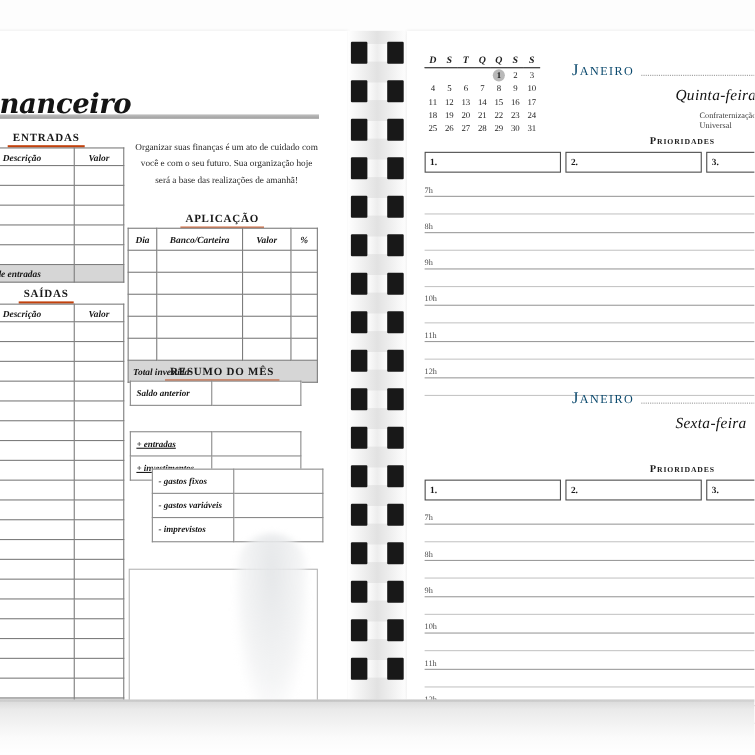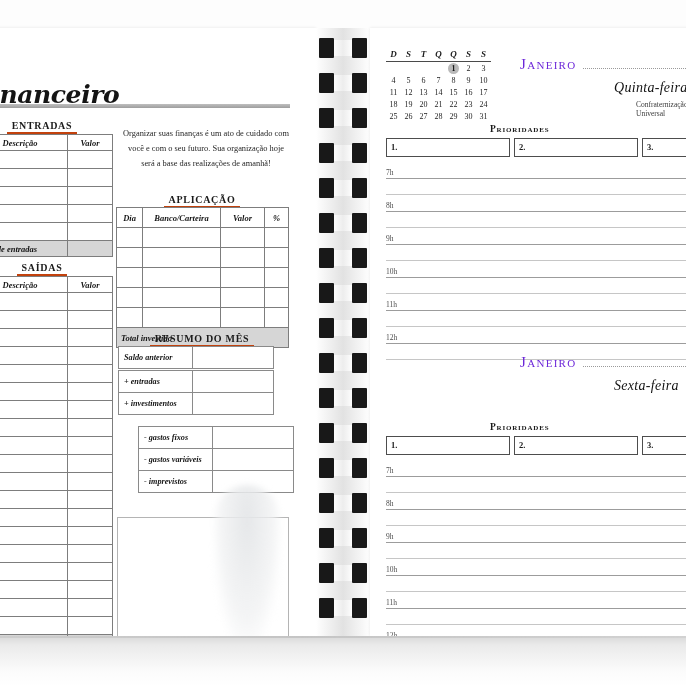--- a/index.html
+++ b/index.html
@@ -83,21 +83,21 @@
   #resumo-title{position:absolute;left:130px;top:305px;width:172px;}
   .rtbl{position:absolute;left:132px;width:156px;border-collapse:collapse;
     table-layout:fixed;background:#fff;}
   .rtbl td{border:1px solid #8a8a8a;height:21px;padding:0;}
   .rtbl td.k{
     font-size:8.2px;font-style:italic;font-weight:700;padding-left:5px;color:#151515;
     width:68px;
   }
   .rtbl td.v{background:#fff;}
   #r-g1{top:318px;}
-  #r-g2{top:342px;}
+  #r-g2{top:364px;text-decoration:underline;}
   #r-g3{top:398px;margin-left:20px;}
   #r-g4{top:459px;}
   #r-g4 td.v{background:#cfcfcf;}
 
   #notes-box{position:absolute;left:131px;top:489px;width:170px;height:122px;
     border:1px solid #b4b4b4;background:#fff;}
 
   #glare{position:absolute;left:228px;top:457px;width:66px;height:160px;
     border-radius:33px 33px 20px 20px;
     background:radial-gradient(ellipse at 50% 22%,rgba(228,230,232,.95),rgba(240,241,242,.75) 55%,rgba(252,252,252,0) 78%);
@@ -109,34 +109,34 @@
   }
   .mini-cal th{font-style:italic;font-weight:700;font-size:9px;padding-bottom:1px;}
   .mini-cal .hdr-row th{border-bottom:1px solid #4a4a4a;}
   .mini-cal td.today span{
     display:inline-block;width:11px;height:11px;line-height:11px;border-radius:50%;
     background:#b9b9b9;color:#141414;font-weight:700;
   }
 
   .month-line{position:absolute;display:flex;align-items:flex-end;}
   .month-name{
-    font-variant:small-caps;font-size:15px;letter-spacing:1.3px;color:#6d28d9;
+    font-variant:small-caps;font-size:15px;letter-spacing:1.3px;color:#0c4a6e;
     font-family:"Liberation Serif",serif;
   }
   .dots{flex:1;border-bottom:1px dotted #9a9a9a;margin:0 0 4px 6px;height:7px;}
   .weekday{
     position:absolute;font-style:italic;font-size:14px;color:#121212;
     font-family:"Liberation Serif",serif;letter-spacing:.3px;
   }
   .holiday{
     position:absolute;font-size:7.5px;color:#3a3a3a;font-family:"Liberation Serif",serif;
   }
 
   .prio-title{position:absolute;font-variant:small-caps;font-weight:700;font-size:9.5px;
-    letter-spacing:.8px;text-align:left;}
+    letter-spacing:.8px;text-align:right;}
   .prio-box{position:absolute;height:17px;border:1px solid #4d4d4d;background:#fff;
     font-size:8.5px;font-weight:700;padding-left:4px;line-height:17px;color:#1a1a1a;}
   .hour-lbl{position:absolute;font-size:7.5px;color:#4b4b4b;
     font-family:"Liberation Serif",serif;}
   .hour-line{position:absolute;height:1px;background:#9c9c9c;}
   .half-line{position:absolute;height:1px;background:#c6c6c6;}
 </style>
 </head>
 <body>
 

